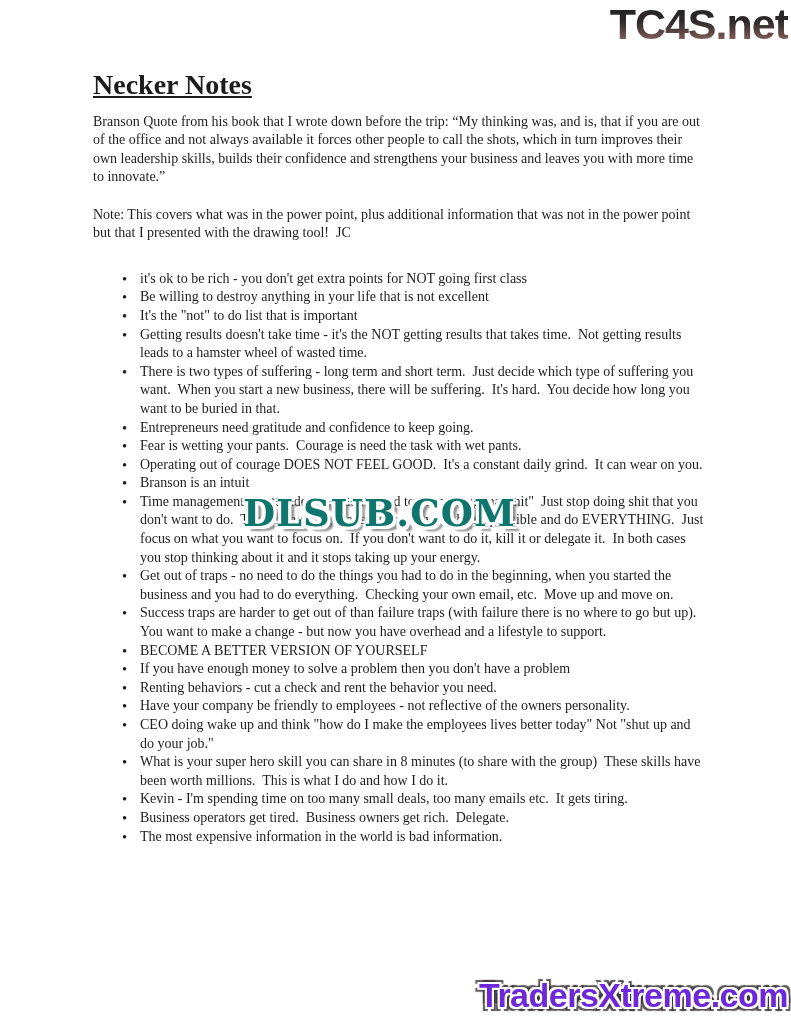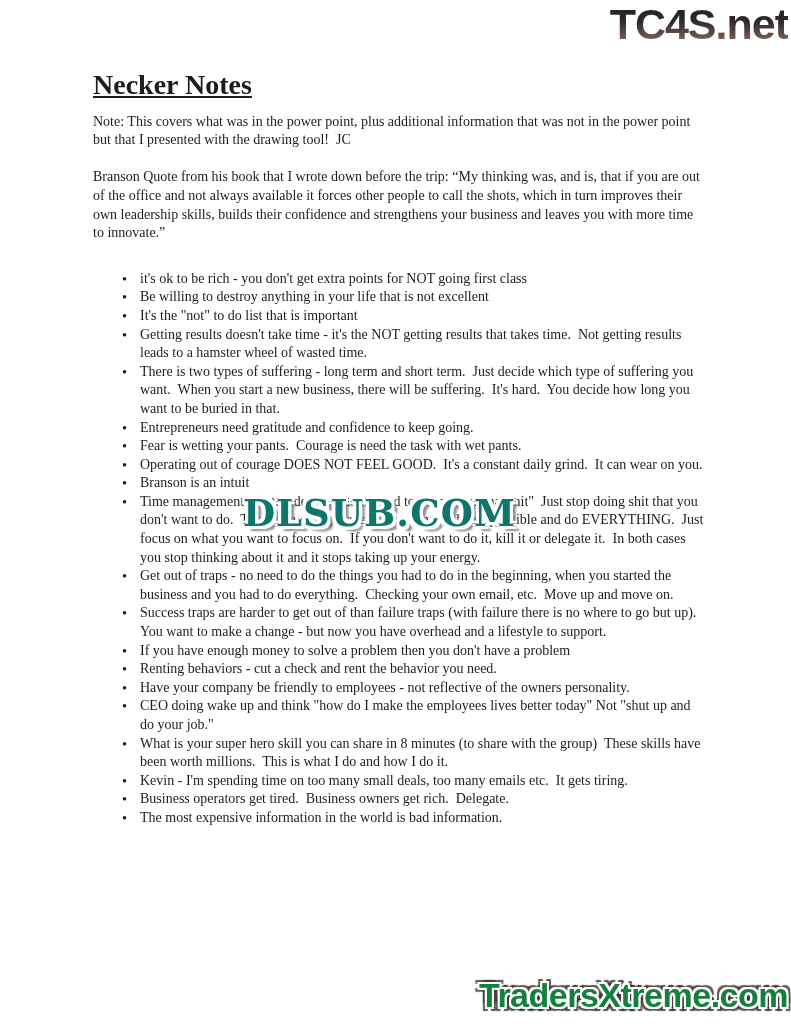--- a/index.html
+++ b/index.html
@@ -92,52 +92,53 @@
   
   .wm-bottom {
     position: absolute;
     top: 975px;
     right: 3px;
     font-family: "Liberation Sans", sans-serif;
     font-weight: bold;
     font-size: 34px;
     line-height: 40px;
     letter-spacing: -0.5px;
-    color: #15803d;
+    color: #6d28d9;
     text-shadow:
       -2px -2px 0 #ffffff,  2px -2px 0 #ffffff,
       -2px  2px 0 #ffffff,  2px  2px 0 #ffffff,
       -2px  0   0 #ffffff,  2px  0   0 #ffffff,
        0   -2px 0 #ffffff,  0    2px 0 #ffffff,
       -4px -4px 1px rgba(60,55,55,0.85),
        4px -4px 1px rgba(60,55,55,0.85),
       -4px  4px 1px rgba(60,55,55,0.85),
        4px  4px 1px rgba(60,55,55,0.85);
   }
 </style>
 </head>
 <body>
 
 <div class="page">
   <h1 class="doc-title">Necker Notes</h1>
+  <p class="para">Branson Quote from his book that I wrote down before the trip: “My thinking was, and is, that if you are out of the office and not always available it forces other people to call the shots, which in turn improves their own leadership skills, builds their confidence and strengthens your business and leaves you with more time to innovate.”</p>
   <p class="para">Note: This covers what was in the power point, plus additional information that was not in the power point but that I presented with the drawing tool!  JC</p>
-  <p class="para">Branson Quote from his book that I wrote down before the trip: “My thinking was, and is, that if you are out of the office and not always available it forces other people to call the shots, which in turn improves their own leadership skills, builds their confidence and strengthens your business and leaves you with more time to innovate.”</p>
   <ul class="bullet-list">
       <li class="bullet-item">it's ok to be rich - you don't get extra points for NOT going first class</li>
       <li class="bullet-item">Be willing to destroy anything in your life that is not excellent</li>
       <li class="bullet-item">It's the "not" to do list that is important</li>
       <li class="bullet-item">Getting results doesn't take time - it's the NOT getting results that takes time.  Not getting results leads to a hamster wheel of wasted time.</li>
       <li class="bullet-item">There is two types of suffering - long term and short term.  Just decide which type of suffering you want.  When you start a new business, there will be suffering.  It's hard.  You decide how long you want to be buried in that.</li>
       <li class="bullet-item">Entrepreneurs need gratitude and confidence to keep going.</li>
       <li class="bullet-item">Fear is wetting your pants.  Courage is need the task with wet pants.</li>
       <li class="bullet-item">Operating out of courage DOES NOT FEEL GOOD.  It's a constant daily grind.  It can wear on you.</li>
       <li class="bullet-item">Branson is an intuit</li>
       <li class="bullet-item">Time management by attitude.  "we don't need to keep doing that shit"  Just stop doing shit that you don't want to do.  There is nothing that says you have to be responsible and do EVERYTHING.  Just focus on what you want to focus on.  If you don't want to do it, kill it or delegate it.  In both cases you stop thinking about it and it stops taking up your energy.</li>
       <li class="bullet-item">Get out of traps - no need to do the things you had to do in the beginning, when you started the business and you had to do everything.  Checking your own email, etc.  Move up and move on.</li>
       <li class="bullet-item">Success traps are harder to get out of than failure traps (with failure there is no where to go but up).  You want to make a change - but now you have overhead and a lifestyle to support.</li>
+      <li class="bullet-item">BECOME A BETTER VERSION OF YOURSELF</li>
       <li class="bullet-item">If you have enough money to solve a problem then you don't have a problem</li>
       <li class="bullet-item">Renting behaviors - cut a check and rent the behavior you need.</li>
       <li class="bullet-item">Have your company be friendly to employees - not reflective of the owners personality.</li>
       <li class="bullet-item">CEO doing wake up and think "how do I make the employees lives better today" Not "shut up and do your job."</li>
       <li class="bullet-item">What is your super hero skill you can share in 8 minutes (to share with the group)  These skills have been worth millions.  This is what I do and how I do it.</li>
       <li class="bullet-item">Kevin - I'm spending time on too many small deals, too many emails etc.  It gets tiring.</li>
       <li class="bullet-item">Business operators get tired.  Business owners get rich.  Delegate.</li>
       <li class="bullet-item">The most expensive information in the world is bad information.</li>
     </ul>
 </div>

